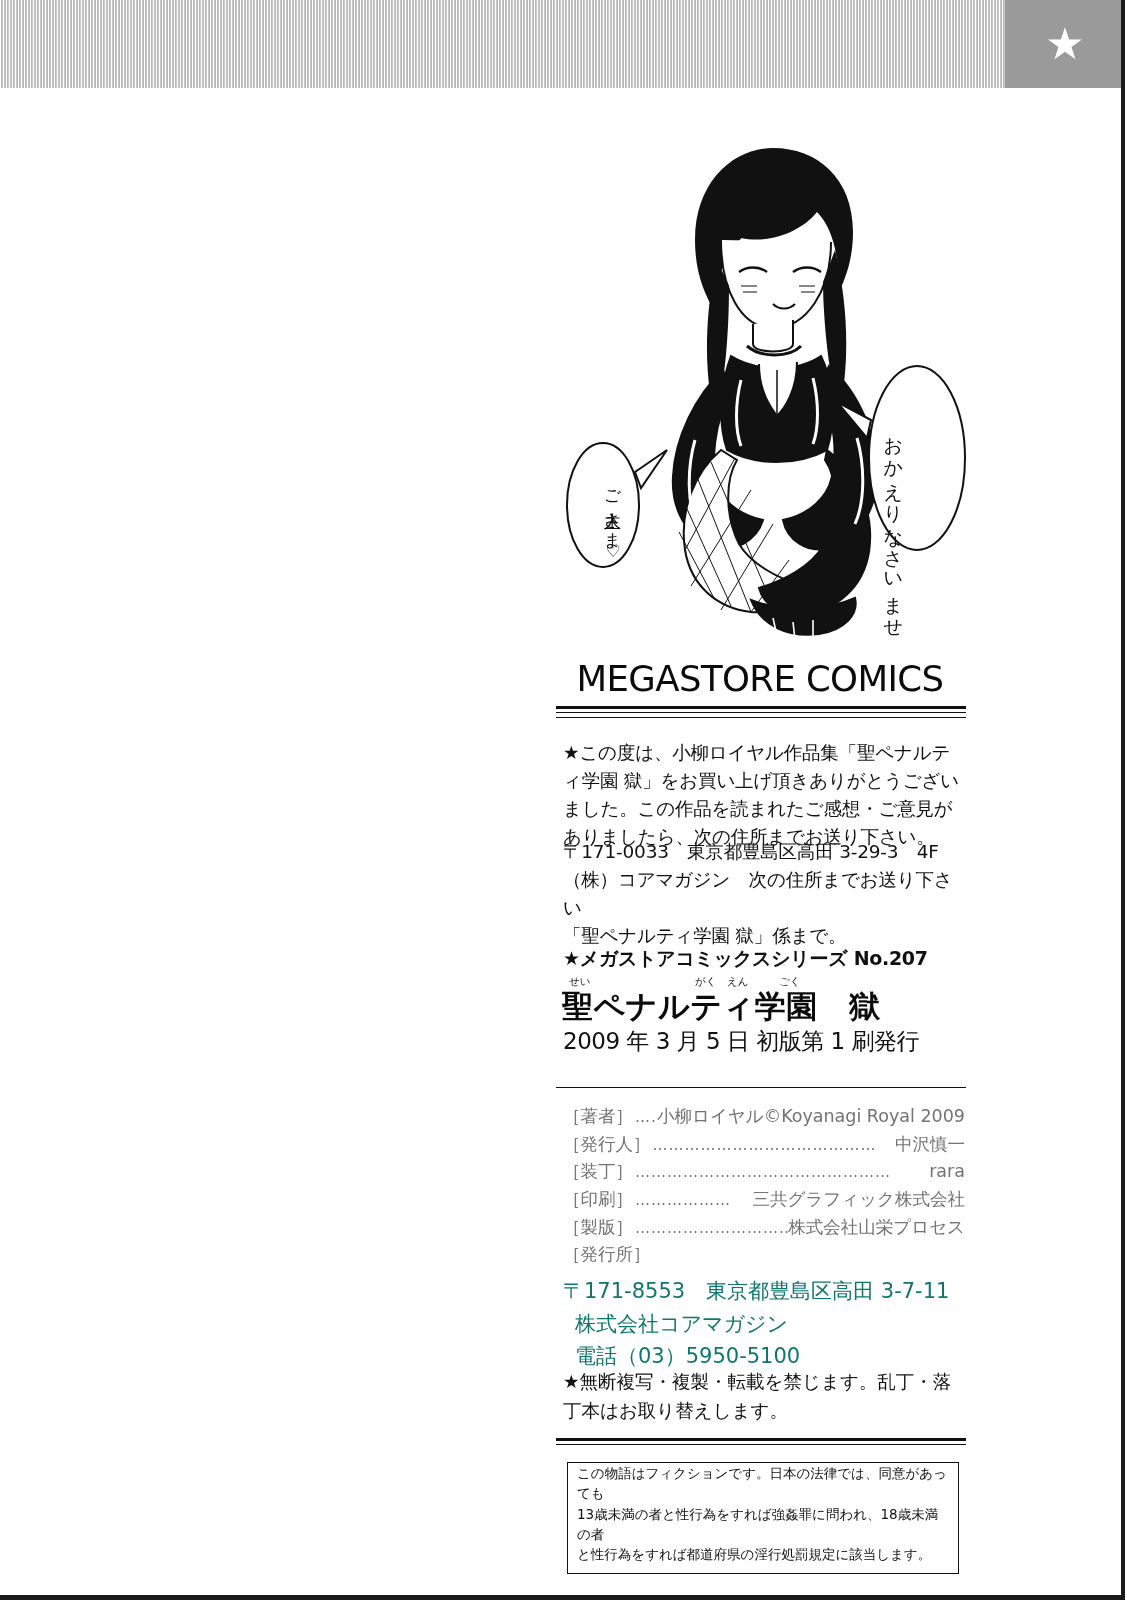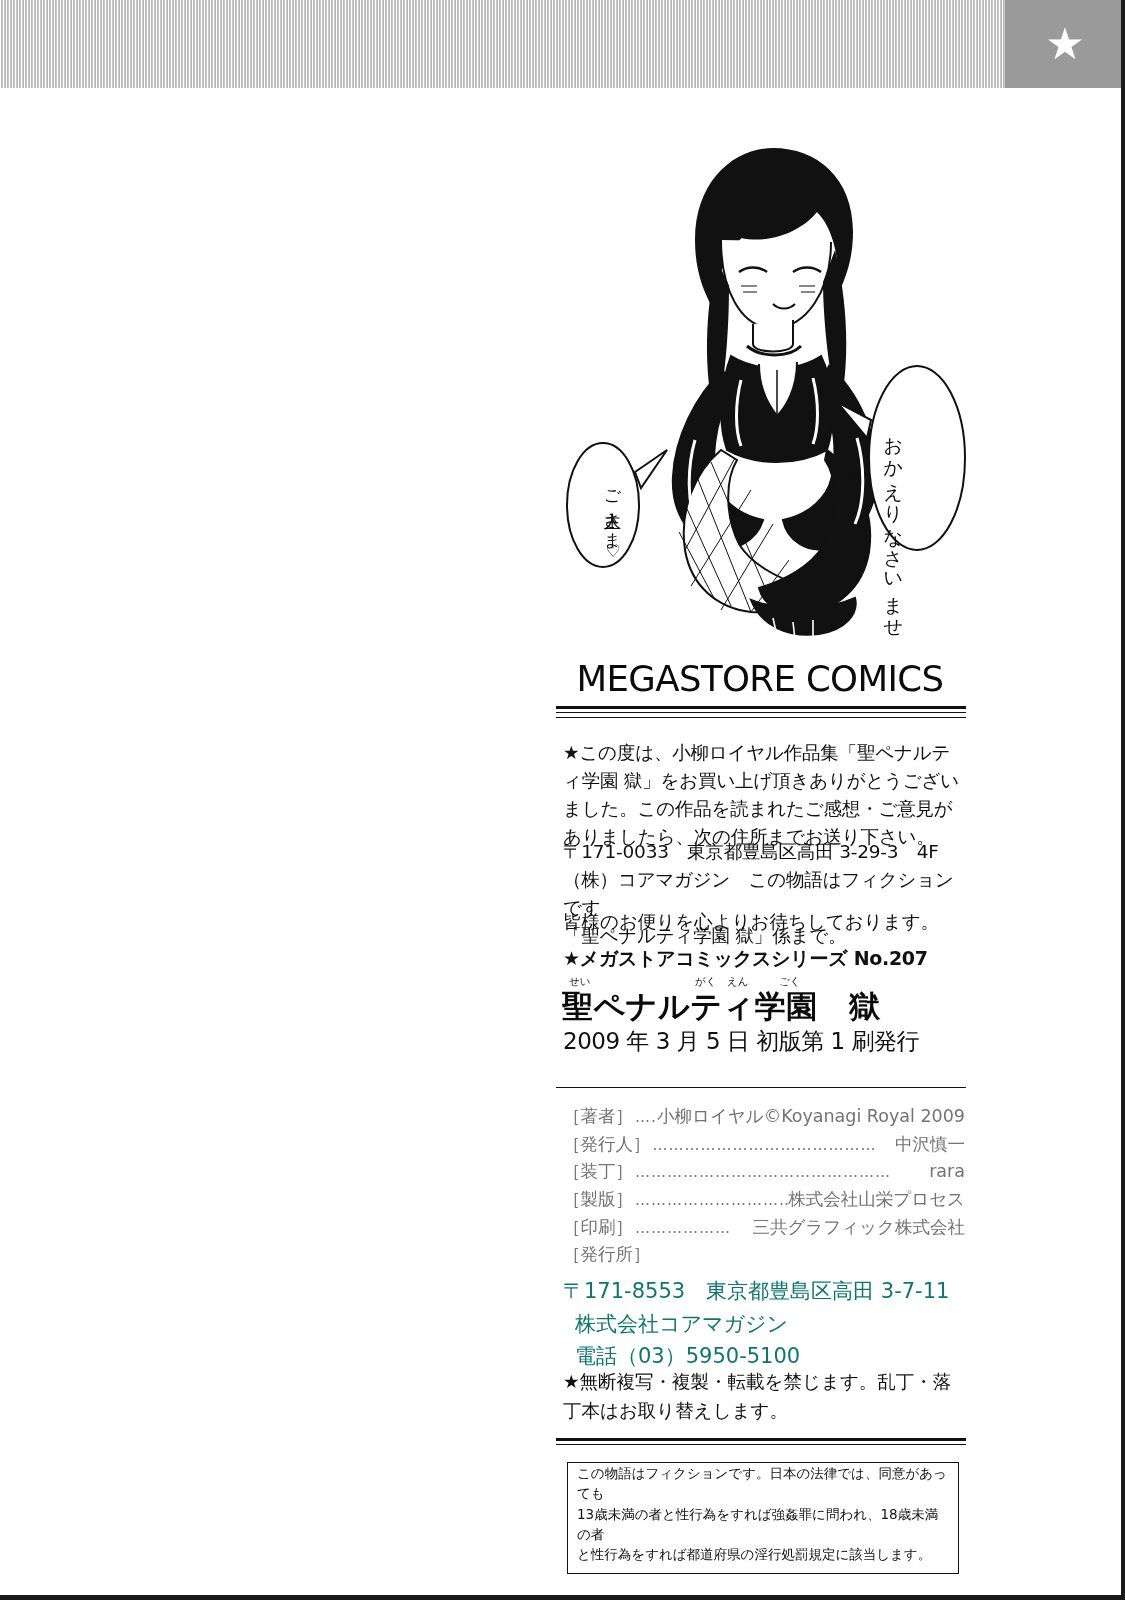--- a/index.html
+++ b/index.html
@@ -368,25 +368,24 @@
 
   <div class="masthead">MEGASTORE COMICS</div>
   <div class="rule-thick" id="rule-a"></div>
   <div class="rule-thin" id="rule-b"></div>
   <div class="rule-thin" id="rule-c"></div>
 
   <div class="block jp p1">★この度は、小柳ロイヤル作品集「聖ペナルティ学園 獄」をお買い上げ頂きありがとうございました。この作品を読まれたご感想・ご意見がありましたら、次の住所までお送り下さい。</div>
 
   <div class="block jp p2">
     <div>〒171-0033　東京都豊島区高田 3-29-3　4F</div>
-    <div>（株）コアマガジン　この物語はフィクションです</div>
+    <div>（株）コアマガジン　次の住所までお送り下さい</div>
     <div>「聖ペナルティ学園 獄」係まで。</div>
   </div>
 
-  <div class="block jp p3">皆様のお便りを心よりお待ちしております。</div>
 
   <div class="jp series-line">★メガストアコミックスシリーズ No.207</div>
 
   <div class="ruby-wrap jp">
     <div class="ruby-row">
       <span style="left:2px;">せい</span>
       <span style="left:128px;">がく</span>
       <span style="left:160px;">えん</span>
       <span style="left:212px;">ごく</span>
     </div>
@@ -407,28 +406,28 @@
       <span class="credit-label">［発行人］</span>
       <span class="credit-dots">……………………………………</span>
       <span class="credit-value">中沢慎一</span>
     </div>
     <div class="credit-row">
       <span class="credit-label">［装丁］</span>
       <span class="credit-dots">…………………………………………</span>
       <span class="credit-value">rara</span>
     </div>
     <div class="credit-row">
+      <span class="credit-label">［印刷］</span>
+      <span class="credit-dots">………………</span>
+      <span class="credit-value">三共グラフィック株式会社</span>
+    </div>
+    <div class="credit-row">
       <span class="credit-label">［製版］</span>
       <span class="credit-dots">…………………………</span>
       <span class="credit-value">株式会社山栄プロセス</span>
-    </div>
-    <div class="credit-row">
-      <span class="credit-label">［印刷］</span>
-      <span class="credit-dots">………………</span>
-      <span class="credit-value">三共グラフィック株式会社</span>
     </div>
     <div class="credit-plain">［発行所］</div>
   </div>
 
   <div class="pubaddr jp">
     <div>〒171-8553　東京都豊島区高田 3-7-11</div>
     <div class="indent1">株式会社コアマガジン</div>
     <div class="indent1">電話（03）5950-5100</div>
   </div>
 

